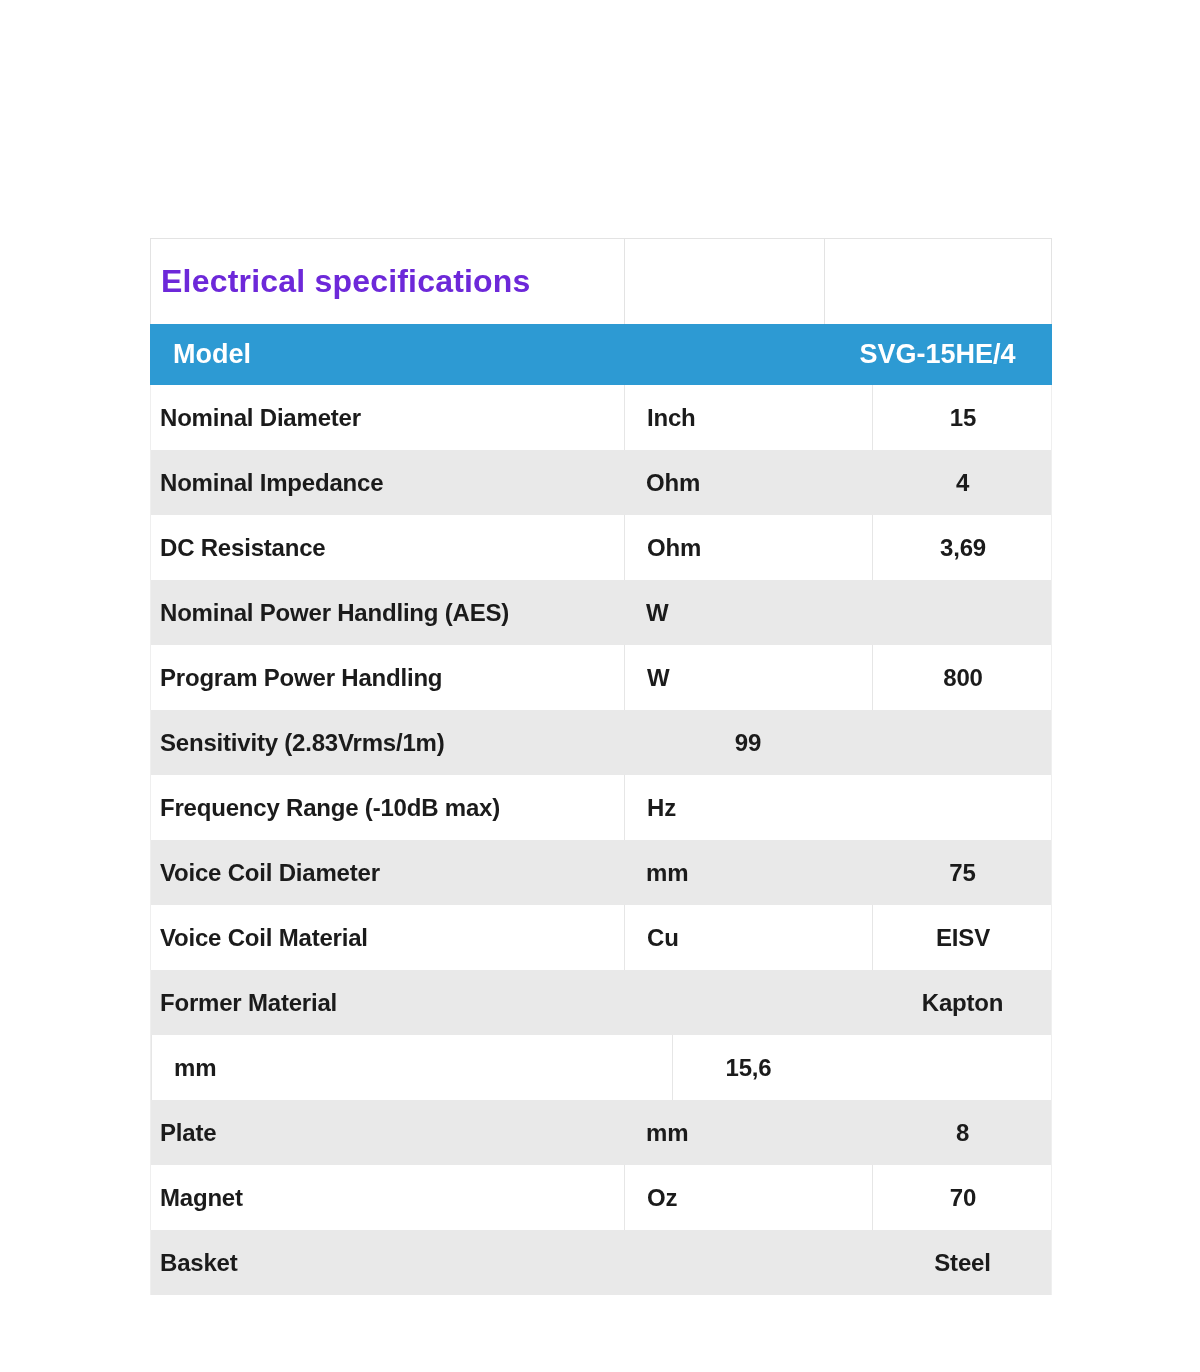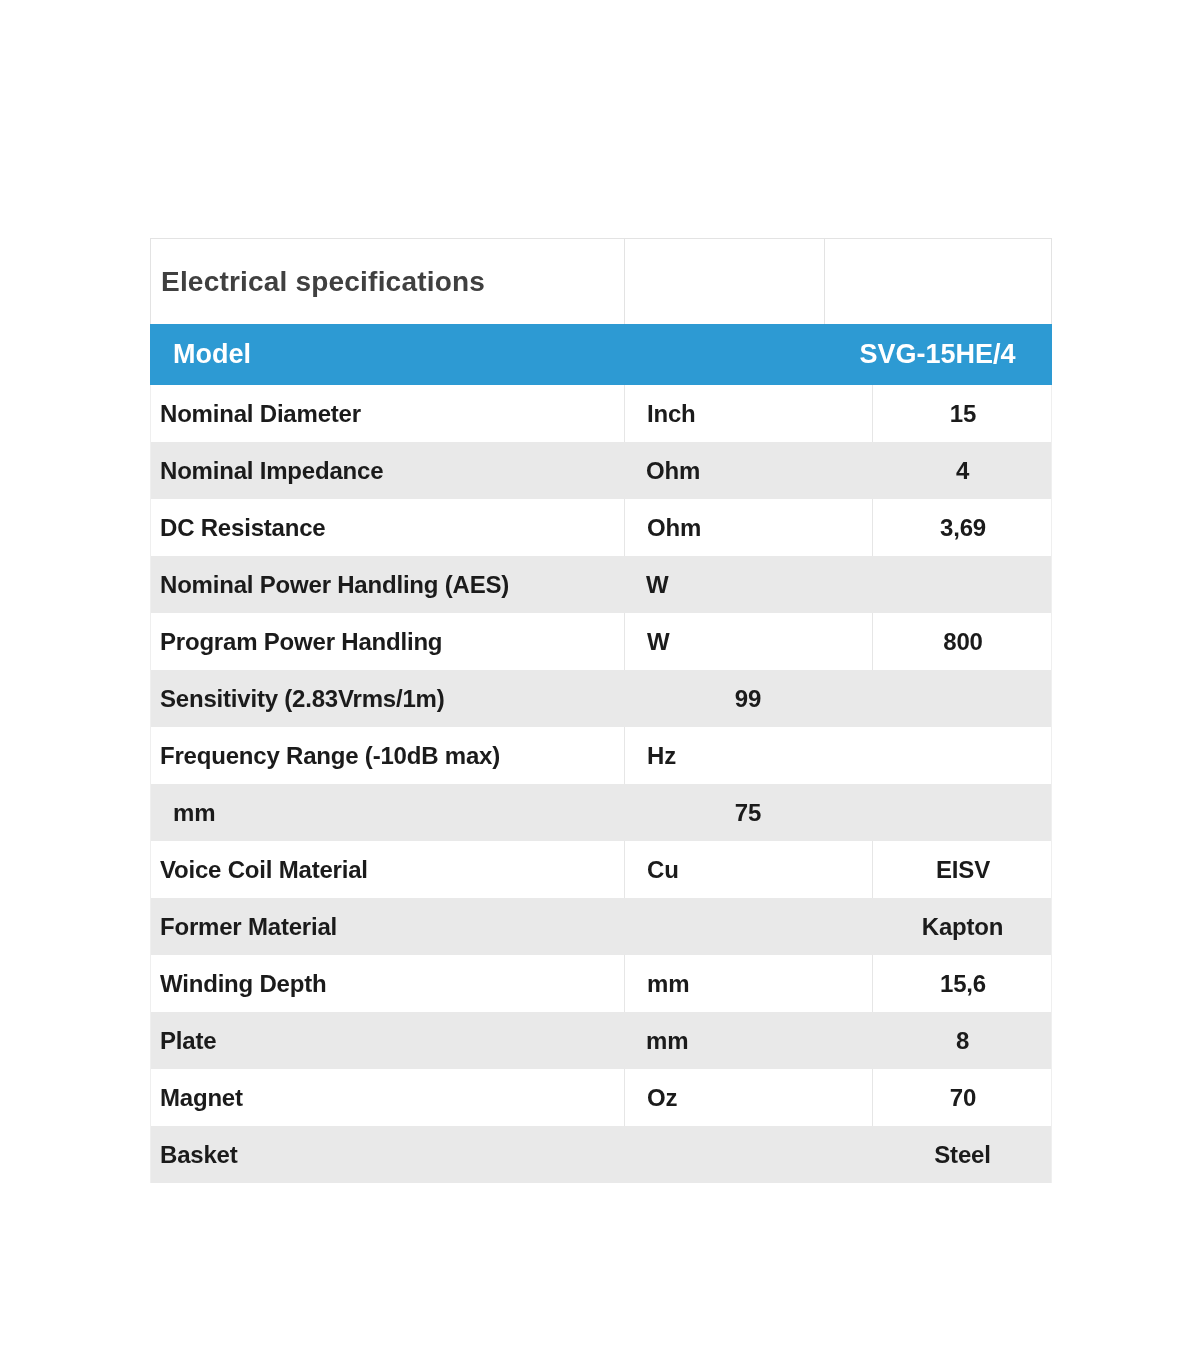--- a/index.html
+++ b/index.html
@@ -37,39 +37,39 @@
   
   .header-row {
     height: 86px;
     background: #ffffff;
     border: 1px solid #e3e3e3;
     border-bottom: none;
   }
   .header-row .cell { height: 100%; }
   .header-row .c2, .header-row .c3 { border-left: 1px solid #e3e3e3; }
   .table-title {
-    color: #404040;
-    font-size: 28px;
+    color: #6d28d9;
+    font-size: 32px;
     font-weight: 700;
     letter-spacing: 0.2px;
     padding-left: 10px;
   }
   
   .model-row {
     height: 61px;
     background: #2d9ad3;
     color: #ffffff;
     font-size: 27px;
     font-weight: 700;
   }
   .model-row .c1 { padding-left: 23px; }
   .model-row .c3 { justify-content: center; }
   
   .data-row {
-    height: 57px;
+    height: 65px;
     font-size: 24px;
     font-weight: 700;
     color: #1b1b1b;
     letter-spacing: -0.2px;
     background: #ffffff;
   }
   .rows .data-row:nth-child(even) { background: #e9e9e9; }
   .rows .data-row:nth-child(odd) .c2,
   .rows .data-row:nth-child(odd) .c3 { border-left: 1px solid #e6e6e6; }
   .rows { border-left: 1px solid #efefef; border-right: 1px solid #efefef; }
@@ -124,35 +124,35 @@
       </div>
       <div class="row data-row">
         <div class="cell c1">Sensitivity (2.83Vrms/1m)</div>
         <div class="cell c3">99</div>
       </div>
       <div class="row data-row">
         <div class="cell c1">Frequency Range (-10dB max)</div>
         <div class="cell c2">Hz</div>
       </div>
       <div class="row data-row">
+        <div class="cell c1">Voice Coil Diameter</div>
         <div class="cell c2">mm</div>
         <div class="cell c3">75</div>
       </div>
       <div class="row data-row">
         <div class="cell c1">Voice Coil Material</div>
         <div class="cell c2">Cu</div>
         <div class="cell c3">EISV</div>
       </div>
       <div class="row data-row">
         <div class="cell c1">Former Material</div>
         <div class="cell c2"></div>
         <div class="cell c3">Kapton</div>
       </div>
       <div class="row data-row">
-        <div class="cell c1">Winding Depth</div>
         <div class="cell c2">mm</div>
         <div class="cell c3">15,6</div>
       </div>
       <div class="row data-row">
         <div class="cell c1">Plate</div>
         <div class="cell c2">mm</div>
         <div class="cell c3">8</div>
       </div>
       <div class="row data-row">
         <div class="cell c1">Magnet</div>

